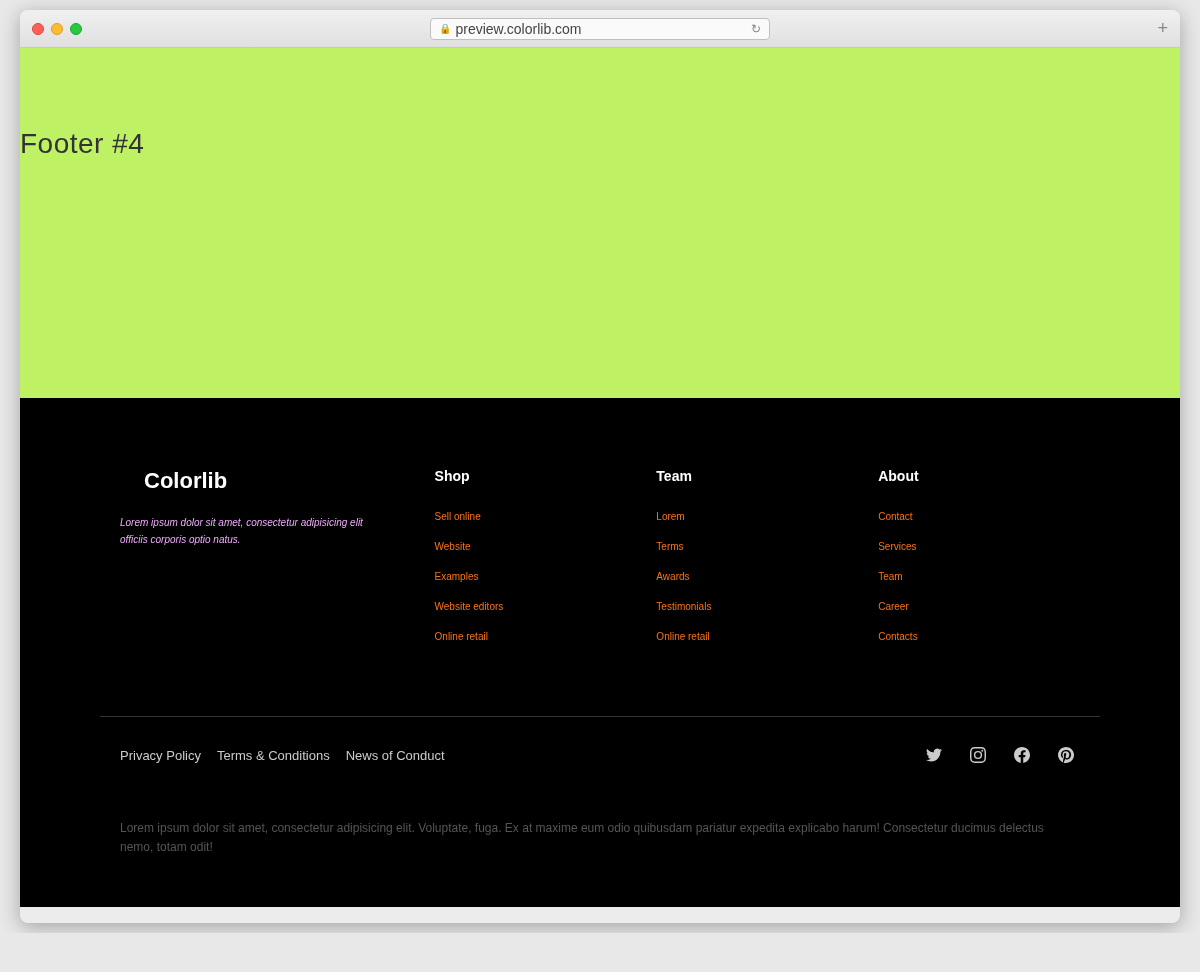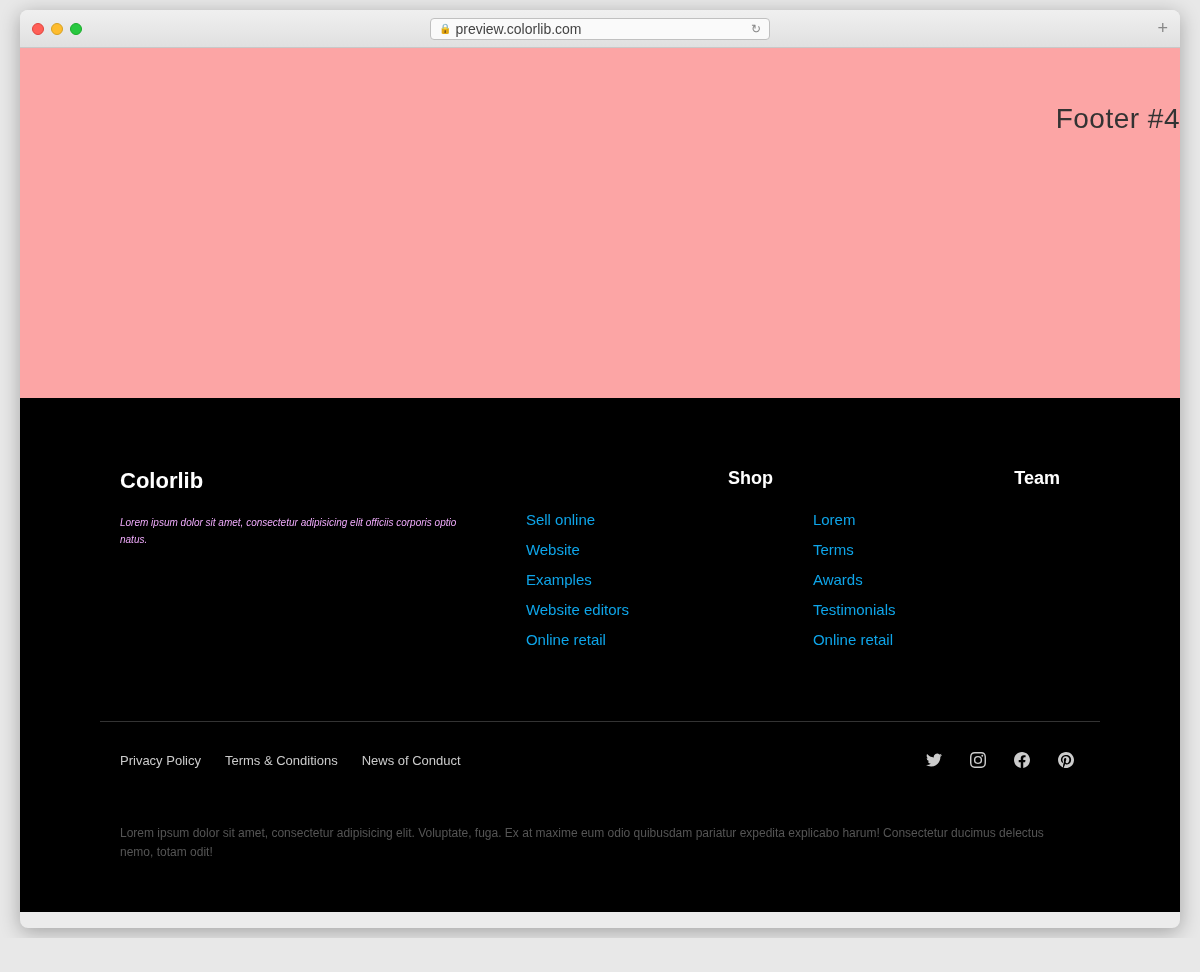--- a/index.html
+++ b/index.html
@@ -75,26 +75,26 @@
       cursor: pointer;
     }
 
     
     .page-content {
       background: #f7f7f7;
     }
 
     
     .header-area {
-      background: #fca5a5;
+      background: #bef264;
       min-height: 350px;
       display: flex;
       align-items: flex-start;
-      justify-content: flex-end;
-      padding-top: 55px;
+      justify-content: flex-start;
+      padding-top: 80px;
     }
     .page-title {
       font-size: 28px;
       font-weight: 300;
       color: #333;
       letter-spacing: 0.5px;
     }
 
     
     .footer {
@@ -111,64 +111,64 @@
     }
     .footer-brand {
       flex: 1.4;
       padding-right: 40px;
     }
     .brand-name {
       font-size: 22px;
       font-weight: 700;
       color: #fff;
       margin-bottom: 20px;
+      margin-left: 24px;
     }
     .brand-desc {
       font-size: 10px;
       color: #f0abfc;
       line-height: 1.7;
       font-style: italic;
     }
     .footer-col {
       flex: 1;
       padding: 0 20px;
     }
     .footer-col-title {
-      font-size: 18px;
+      font-size: 14px;
       font-weight: 600;
       color: #fff;
       margin-bottom: 22px;
-      text-align: right;
     }
     .footer-col ul {
       list-style: none;
     }
     .footer-col ul li {
       margin-bottom: 12px;
     }
     .footer-col ul li a {
-      color: #0ea5e9;
+      color: #f97316;
       text-decoration: none;
-      font-size: 15px;
+      font-size: 10px;
       transition: color 0.2s;
     }
 
     
     .footer-bottom {
       border-top: 1px solid #333;
       max-width: 1000px;
       margin: 0 auto;
       padding: 24px 20px;
       display: flex;
       align-items: center;
       justify-content: space-between;
     }
     .footer-links {
       display: flex;
-      gap: 24px;
+      gap: 16px;
     }
     .footer-links a {
       color: #ccc;
       text-decoration: none;
       font-size: 13px;
     }
     .social-icons {
       display: flex;
       gap: 16px;
       align-items: center;
@@ -249,20 +249,30 @@
           <div class="footer-col-title">Team</div>
           <ul>
             <li><a>Lorem</a></li>
             <li><a>Terms</a></li>
             <li><a>Awards</a></li>
             <li><a>Testimonials</a></li>
             <li><a>Online retail</a></li>
           </ul>
         </div>
 
+        <div class="footer-col">
+          <div class="footer-col-title">About</div>
+          <ul>
+            <li><a>Contact</a></li>
+            <li><a>Services</a></li>
+            <li><a>Team</a></li>
+            <li><a>Career</a></li>
+            <li><a>Contacts</a></li>
+          </ul>
+        </div>
 
       </div>
 
       <div class="footer-bottom">
         <div class="footer-links">
           <a>Privacy Policy</a>
           <a>Terms &amp; Conditions</a>
           <a>News of Conduct</a>
         </div>
         <div class="social-icons">

